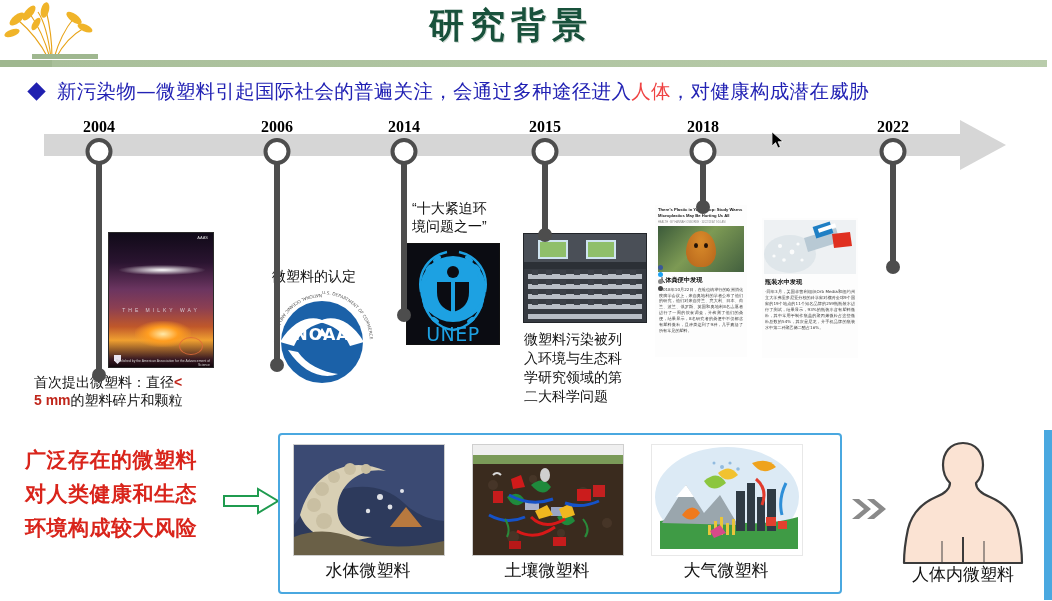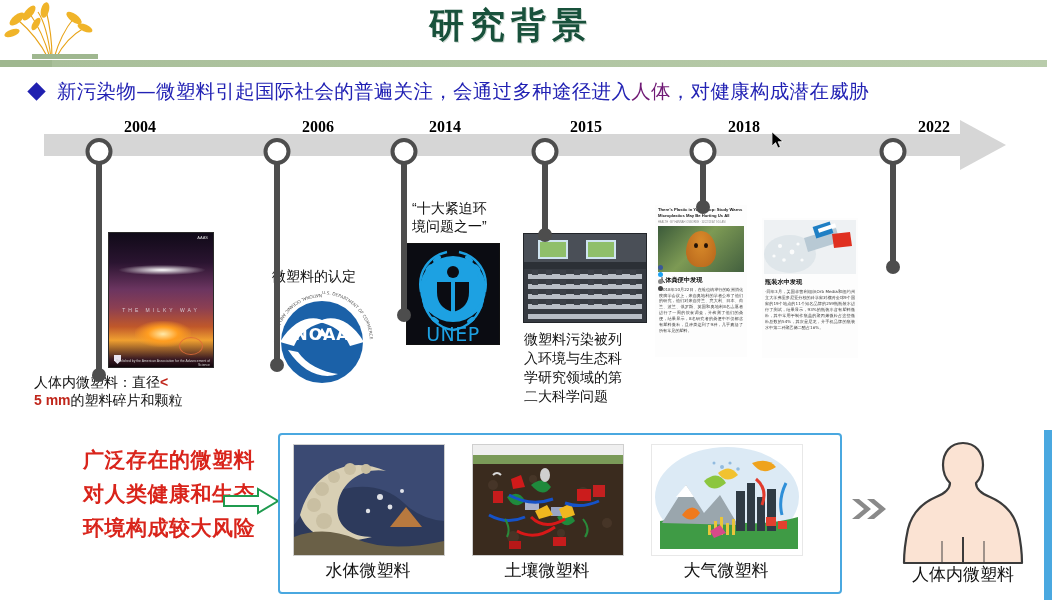--- a/index.html
+++ b/index.html
@@ -31,36 +31,36 @@
   .bullet-row{position:absolute;left:30px;top:76px;width:1020px;height:30px;
     display:flex;align-items:center;}
   .diamond{
     width:13px;height:13px;background:#2020b0;transform:rotate(45deg);
     margin-right:14px;flex:0 0 auto;
   }
   .bullet-text{
     font-family:"DejaVu Sans","Liberation Sans",sans-serif;
     font-size:19.5px;color:#2222b4;white-space:nowrap;letter-spacing:0.3px;
   }
-  .bullet-text .hl{color:#701a75;}
+  .bullet-text .hl{color:#ef4444;}
 
   
   .tl-bar{
     position:absolute;left:44px;top:134px;width:930px;height:22px;
     background:#d6d6d6;
   }
   .tl-head{
     position:absolute;left:960px;top:120px;width:0;height:0;
     border-top:25px solid transparent;border-bottom:25px solid transparent;
     border-left:46px solid #d6d6d6;
   }
   .tl-year{
     position:absolute;transform:translateX(-50%);
     font-family:"Liberation Serif","DejaVu Serif",serif;
-    font-size:16px;font-weight:bold;color:#000;white-space:nowrap;margin-left:41px;
+    font-size:16px;font-weight:bold;color:#000;white-space:nowrap;
   }
   .tl-circle{
     position:absolute;width:19px;height:19px;border-radius:50%;
     border:4px solid #4d4d4d;background:#fff;transform:translateX(-50%);
     z-index:3;
   }
   .tl-stem{
     position:absolute;width:6px;background:#4d4d4d;transform:translateX(-50%);
     z-index:2;
   }
@@ -294,21 +294,21 @@
   <div class="sci">
     <div class="sci-glow"></div>
     <div class="sci-sub">AAAS</div>
     <div class="sci-milky">THE MILKY WAY</div>
     <div class="sci-core"></div>
     <div class="sci-ring"></div>
     <div class="sci-badge"></div>
     <div class="sci-foot">Published by the American Association for the Advancement of Science</div>
   </div>
   <div class="cap" style="left:34px;top:374px;width:240px;">
-    <span>人体内微塑料：直径</span><span class="red">&lt;</span><br>
+    <span>首次提出微塑料：直径</span><span class="red">&lt;</span><br>
     <span class="red">5 mm</span><span>的塑料碎片和颗粒</span>
   </div>
 
   <div class="cap" style="left:272px;top:268px;width:120px;">微塑料的认定</div>
   <svg class="noaa" viewBox="0 0 108 108">
     <circle cx="54" cy="54" r="53" fill="#ffffff"></circle>
     <circle cx="54" cy="54" r="41" fill="#1b61a8"></circle>
     <path d="M12 54 C26 30 46 26 58 34 C44 36 32 44 26 58 Z" fill="#ffffff"></path>
     <path d="M96 54 C82 30 62 26 50 34 C64 36 76 44 82 58 Z" fill="#ffffff"></path>
     <path d="M20 62 C34 84 54 92 70 86 C54 84 38 76 30 64 Z" fill="#ffffff"></path>
@@ -442,21 +442,21 @@
         <rect x="50" y="4" width="18" height="12" fill="#1f7fc4" transform="rotate(-18 59 10)"></rect>
         <rect x="54" y="6" width="18" height="4" fill="#ffffff" transform="rotate(-18 63 8)"></rect>
         <path d="M68 14 L86 12 L88 26 L70 28 Z" fill="#e03020"></path>
       </svg>
     </div>
     <div class="bsub">瓶装水中发现</div>
     <div class="bbody">·同年3月，美国非营利组织Orb Media和纽约州立大学弗里多尼亚分校的科学家对横跨全球9个国家的19个地点的11个知名品牌的259瓶瓶装水进行了测试，结果显示，93%的瓶装水含有塑料微粒，其中常用于制作瓶盖的聚丙烯微粒占这些微粒总数的54%，其次是尼龙，并手机品牌的瓶装水中第二种聚乙烯二醋占16%。</div>
   </div>
 
 
-  <div class="redblock" style="white-space:pre-line;text-align:right;">广泛存在的微塑料
+  <div class="redblock" style="white-space:pre-line;">广泛存在的微塑料
 对人类健康和生态
 环境构成较大风险</div>
 
   <svg class="greenarrow" viewBox="0 0 58 28">
     <path d="M2 9 H36 V2 L56 14 L36 26 V19 H2 Z" fill="#ffffff" stroke="#1f9b4f" stroke-width="2"></path>
   </svg>
 
   <div class="bluebox"></div>
 
   <div class="thumb" style="left:293px">

